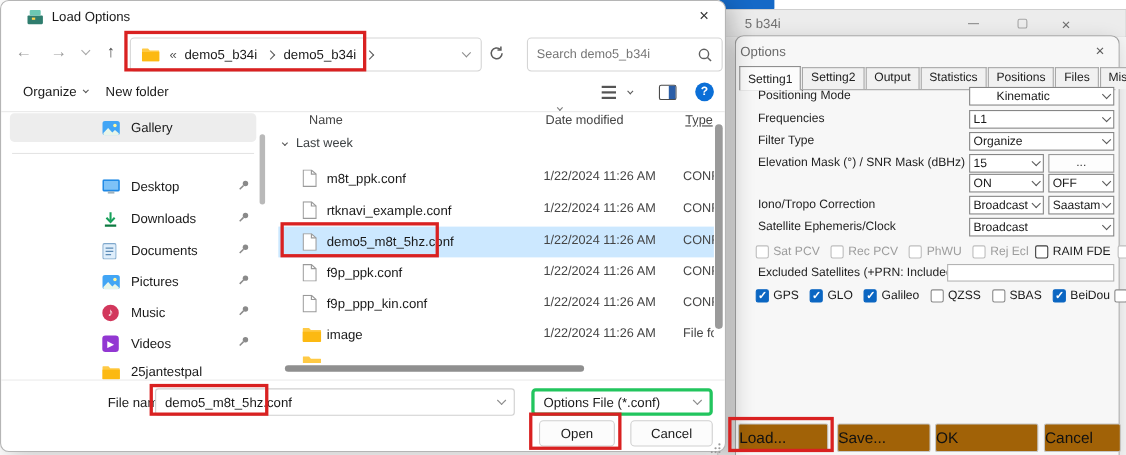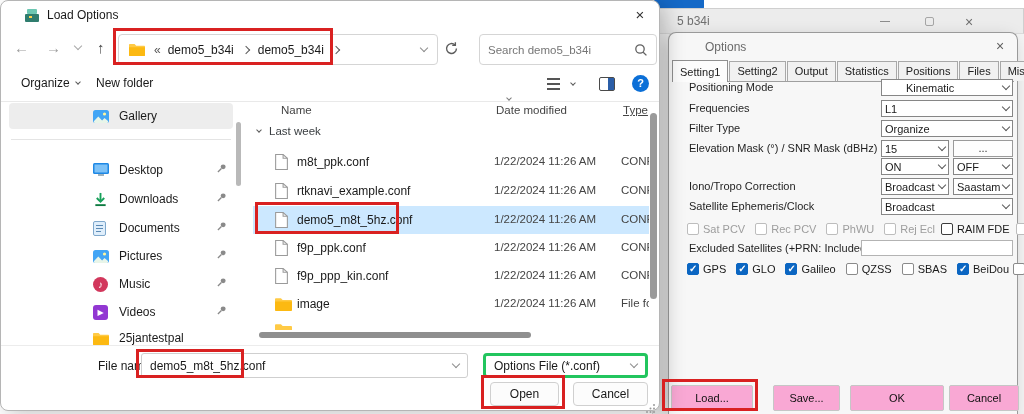--- a/index.html
+++ b/index.html
@@ -18,39 +18,39 @@
   
   .bgwin-title{left:652px;top:8px;width:372px;height:26px;background:#ececec;border:1px solid #cfcfcf;border-bottom:1px solid #dcdcdc;border-radius:8px 0 0 0;}
   .bgwin-title .t{position:absolute;left:24px;top:5px;font-size:12px;color:#707070;white-space:nowrap;}
   .bgwin-body{left:652px;top:34px;width:372px;height:380px;background:#f4f4f4;border-left:1px solid #d6d6d6;}
   .wbtn{position:absolute;top:0;width:34px;height:25px;display:flex;align-items:center;justify-content:center;color:#8d8d8d;}
   .blue-strip{left:654px;top:0;width:50px;height:10px;background:#1569c7;border-radius:0 0 3px 3px;}
 
   
   .odlg{left:668px;top:32px;width:350px;height:382px;background:#f7f7f7;border:1px solid #9a9a9a;border-bottom:none;border-radius:8px 8px 0 0;box-shadow:-4px 6px 18px rgba(0,0,0,.18);font-size:11px;}
   .odlg .titlebar{position:absolute;left:0;top:0;right:0;height:26px;}
-  .odlg .title{position:absolute;left:36px;top:7px;color:#6a6a6a;font-size:12px;}
+  .odlg .title{position:absolute;left:4px;top:7px;color:#6a6a6a;font-size:12px;}
   .odlg .close{position:absolute;right:6px;top:3px;width:22px;height:20px;text-align:center;font-size:14px;color:#5f5f5f;line-height:20px;}
   .tabbar{position:absolute;left:3px;top:27px;right:3px;height:22px;display:flex;align-items:flex-end;border-bottom:1px solid #9f9f9f;}
   .tab{padding:3px 7px 4px;background:#f1f1f1;border:1px solid #a8a8a8;border-bottom:none;margin-right:1px;color:#222;white-space:nowrap;}
   .tab.active{background:#fcfcfc;padding-top:5px;position:relative;top:1px;border-color:#8f8f8f;}
   .orow{position:absolute;left:0;width:100%;height:17px;}
   .olabel{position:absolute;left:20px;top:2px;color:#1f1f1f;white-space:nowrap;}
   .dd{position:absolute;top:0;height:17px;background:#fff;border:1px solid #868686;display:flex;align-items:center;padding:0 3px;overflow:hidden;}
   .dd .v{flex:1;white-space:nowrap;overflow:hidden;}
   .dd .c{flex:none;margin-left:2px;}
   .obtn-sm{position:absolute;top:0;height:17px;background:#fdfdfd;border:1px solid #9a9a9a;text-align:center;line-height:15px;color:#333;}
   .cb{display:inline-block;width:12px;height:12px;border:1px solid #8a8a8a;border-radius:2px;background:#fff;vertical-align:middle;position:relative;flex:none;}
   .cb.chk{background:#0b66c2;border-color:#0b66c2;}
   .cb .mk{position:absolute;left:1px;top:-1px;color:#fff;font-size:10px;font-weight:bold;}
   .cb.dis{border-color:#bdbdbd;}
   .cb.en{border-color:#3c3c3c;}
   .cblab{margin:0 10px 0 4px;white-space:nowrap;}
   .cblab.dis{color:#9d9d9d;}
-  .obtn{position:absolute;top:352px;height:26px;background:#f9a8d4;border:1px solid #c6c6c6;border-radius:2px;text-align:center;line-height:24px;font-size:11px;color:#111;}
+  .obtn{position:absolute;top:352px;height:26px;background:#a16207;border:1px solid #c6c6c6;border-radius:2px;text-align:left;line-height:24px;font-size:14px;color:#111;}
 
   
   .fdlg{left:0;top:0;width:660px;height:411px;background:#fff;border:1px solid #b5b5b5;border-radius:8px;box-shadow:6px 4px 20px rgba(0,0,0,.22);}
   .fdlg .titlebar{position:absolute;left:0;top:0;right:0;height:28px;}
   .fdlg .title{position:absolute;left:46px;top:7px;font-size:12px;color:#191919;}
   .fdlg .close{position:absolute;right:4px;top:2px;width:30px;height:24px;text-align:center;line-height:24px;font-size:15px;color:#333;}
   .navg{position:absolute;top:38px;color:#9c9c9c;font-size:15px;}
   .addrbox{position:absolute;left:117px;top:33px;width:320px;height:31px;background:#fff;border:1px solid #d5d5d5;border-radius:4px;display:flex;align-items:center;font-size:12px;}
   .searchbox{position:absolute;left:478px;top:33px;width:178px;height:31px;background:#fff;border:1px solid #d5d5d5;border-radius:4px;display:flex;align-items:center;padding:0 8px;font-size:11.5px;color:#767676;}
   .tbar{position:absolute;left:0;top:68px;right:0;height:33px;border-bottom:1px solid #e9e9e9;font-size:12px;}
@@ -200,21 +200,21 @@
       <span class="cb"></span>
         <span class="cblab">SBAS</span>
       <span class="cb chk">
           <span class="mk">✓</span>
         </span>
         <span class="cblab" style="margin-right:4px;">BeiDou</span>
       <span class="cb"></span>
     </div>
 
     <div class="obtn" style="left:2px;width:82px;">Load...</div>
-    <div class="obtn" style="left:104px;width:67px;">Save...</div>
+    <div class="obtn" style="left:92px;width:85px;">Save...</div>
     <div class="obtn" style="left:181px;width:94px;">OK</div>
     <div class="obtn" style="left:280px;width:70px;">Cancel</div>
   </div>
 
   <div class="abs fdlg">
     <div class="titlebar">
       <span style="position:absolute;left:23px;top:6px;">
         <svg width="16" height="16" viewBox="0 0 16 16">
             <rect x="1" y="7" width="14" height="8" rx="1" fill="#2f7d6e"></rect>
             <rect x="3" y="2" width="10" height="5" rx="1" fill="#6cc7b2"></rect>

